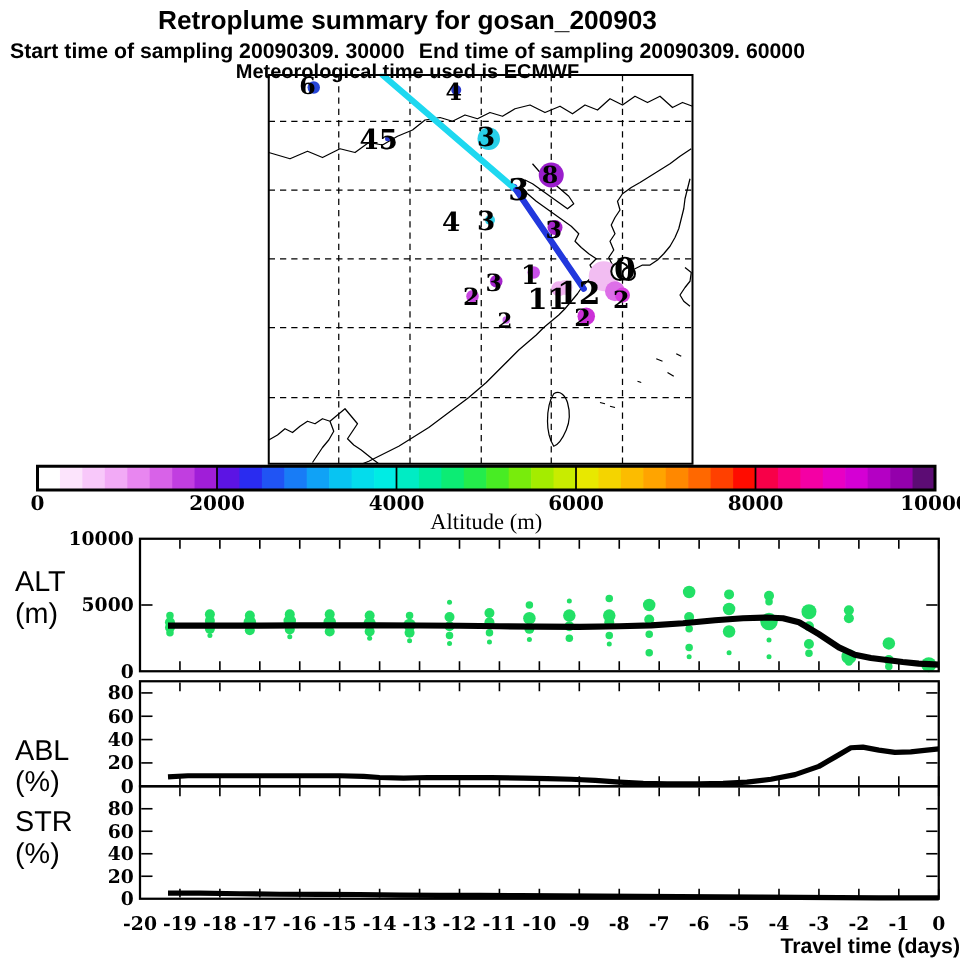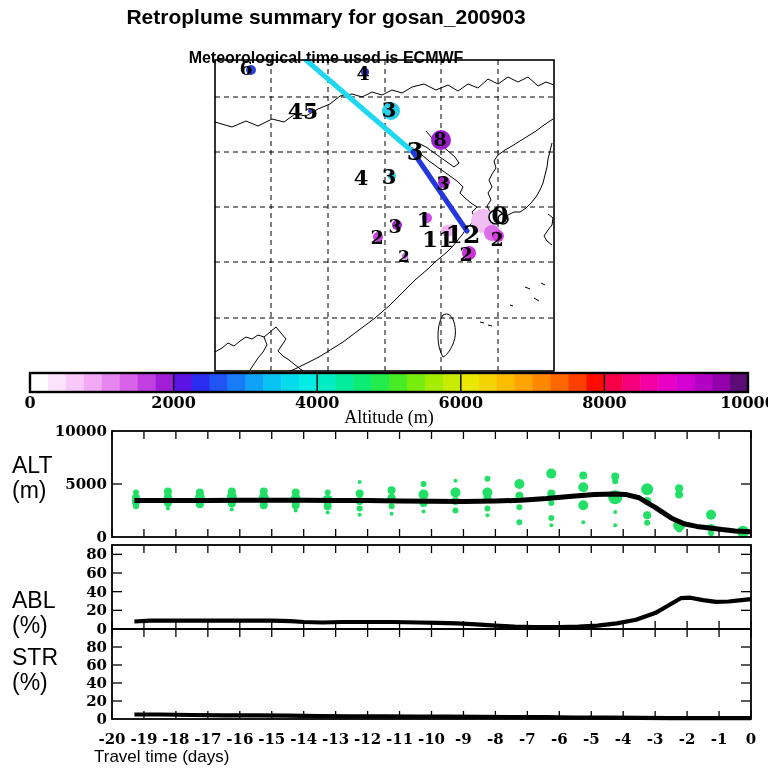--- a/index.html
+++ b/index.html
@@ -6,29 +6,33 @@
   .page{position:relative;width:768px;height:768px;background:#ffffff;overflow:hidden;
         font-family:"Liberation Sans",sans-serif;color:#000;}
   .hdr{position:absolute;left:0;width:652px;text-align:center;font-weight:bold;white-space:nowrap;}
   .title{top:5px;font-size:21px;}
   .line2{top:31px;font-size:17px;display:flex;justify-content:space-between;padding:0 8px;box-sizing:border-box;}
   .line3{top:49px;font-size:16px;}
   svg#fig{position:absolute;left:0;top:0;}
   .plabel{position:absolute;left:12px;font-size:23px;font-weight:normal;line-height:25px;letter-spacing:0px;}
   .cblabel{position:absolute;top:407px;left:10px;width:758px;text-align:center;
            font-family:Liberation Serif, serif;font-size:18px;}
-  .xlabel{position:absolute;top:747px;left:94px;width:674px;text-align:left;
-          font-size:17px;font-weight:normal;}
+  .xlabel{position:absolute;top:747px;left:94px;width:674px;text-align:right;
+          font-size:17px;font-weight:bold;}
 </style>
 </head>
 <body>
 
 <div class="page">
 
   <div class="hdr title">Retroplume summary for gosan_200903</div>
+  <div class="hdr line2">
+    <span>Start time of sampling 20090309. 30000</span>
+    <span>End time of sampling 20090309. 60000</span>
+  </div>
   <div class="hdr line3">Meteorological time used is ECMWF</div>
 
   <svg id="fig" width="768" height="768" viewBox="0 0 768 768">
     <defs>
       <clipPath id="mapclip">
           <rect x="214" y="59" width="341" height="313"></rect>
         </clipPath>
     </defs>
 
     <g id="g-map" clip-path="url(#mapclip)">

